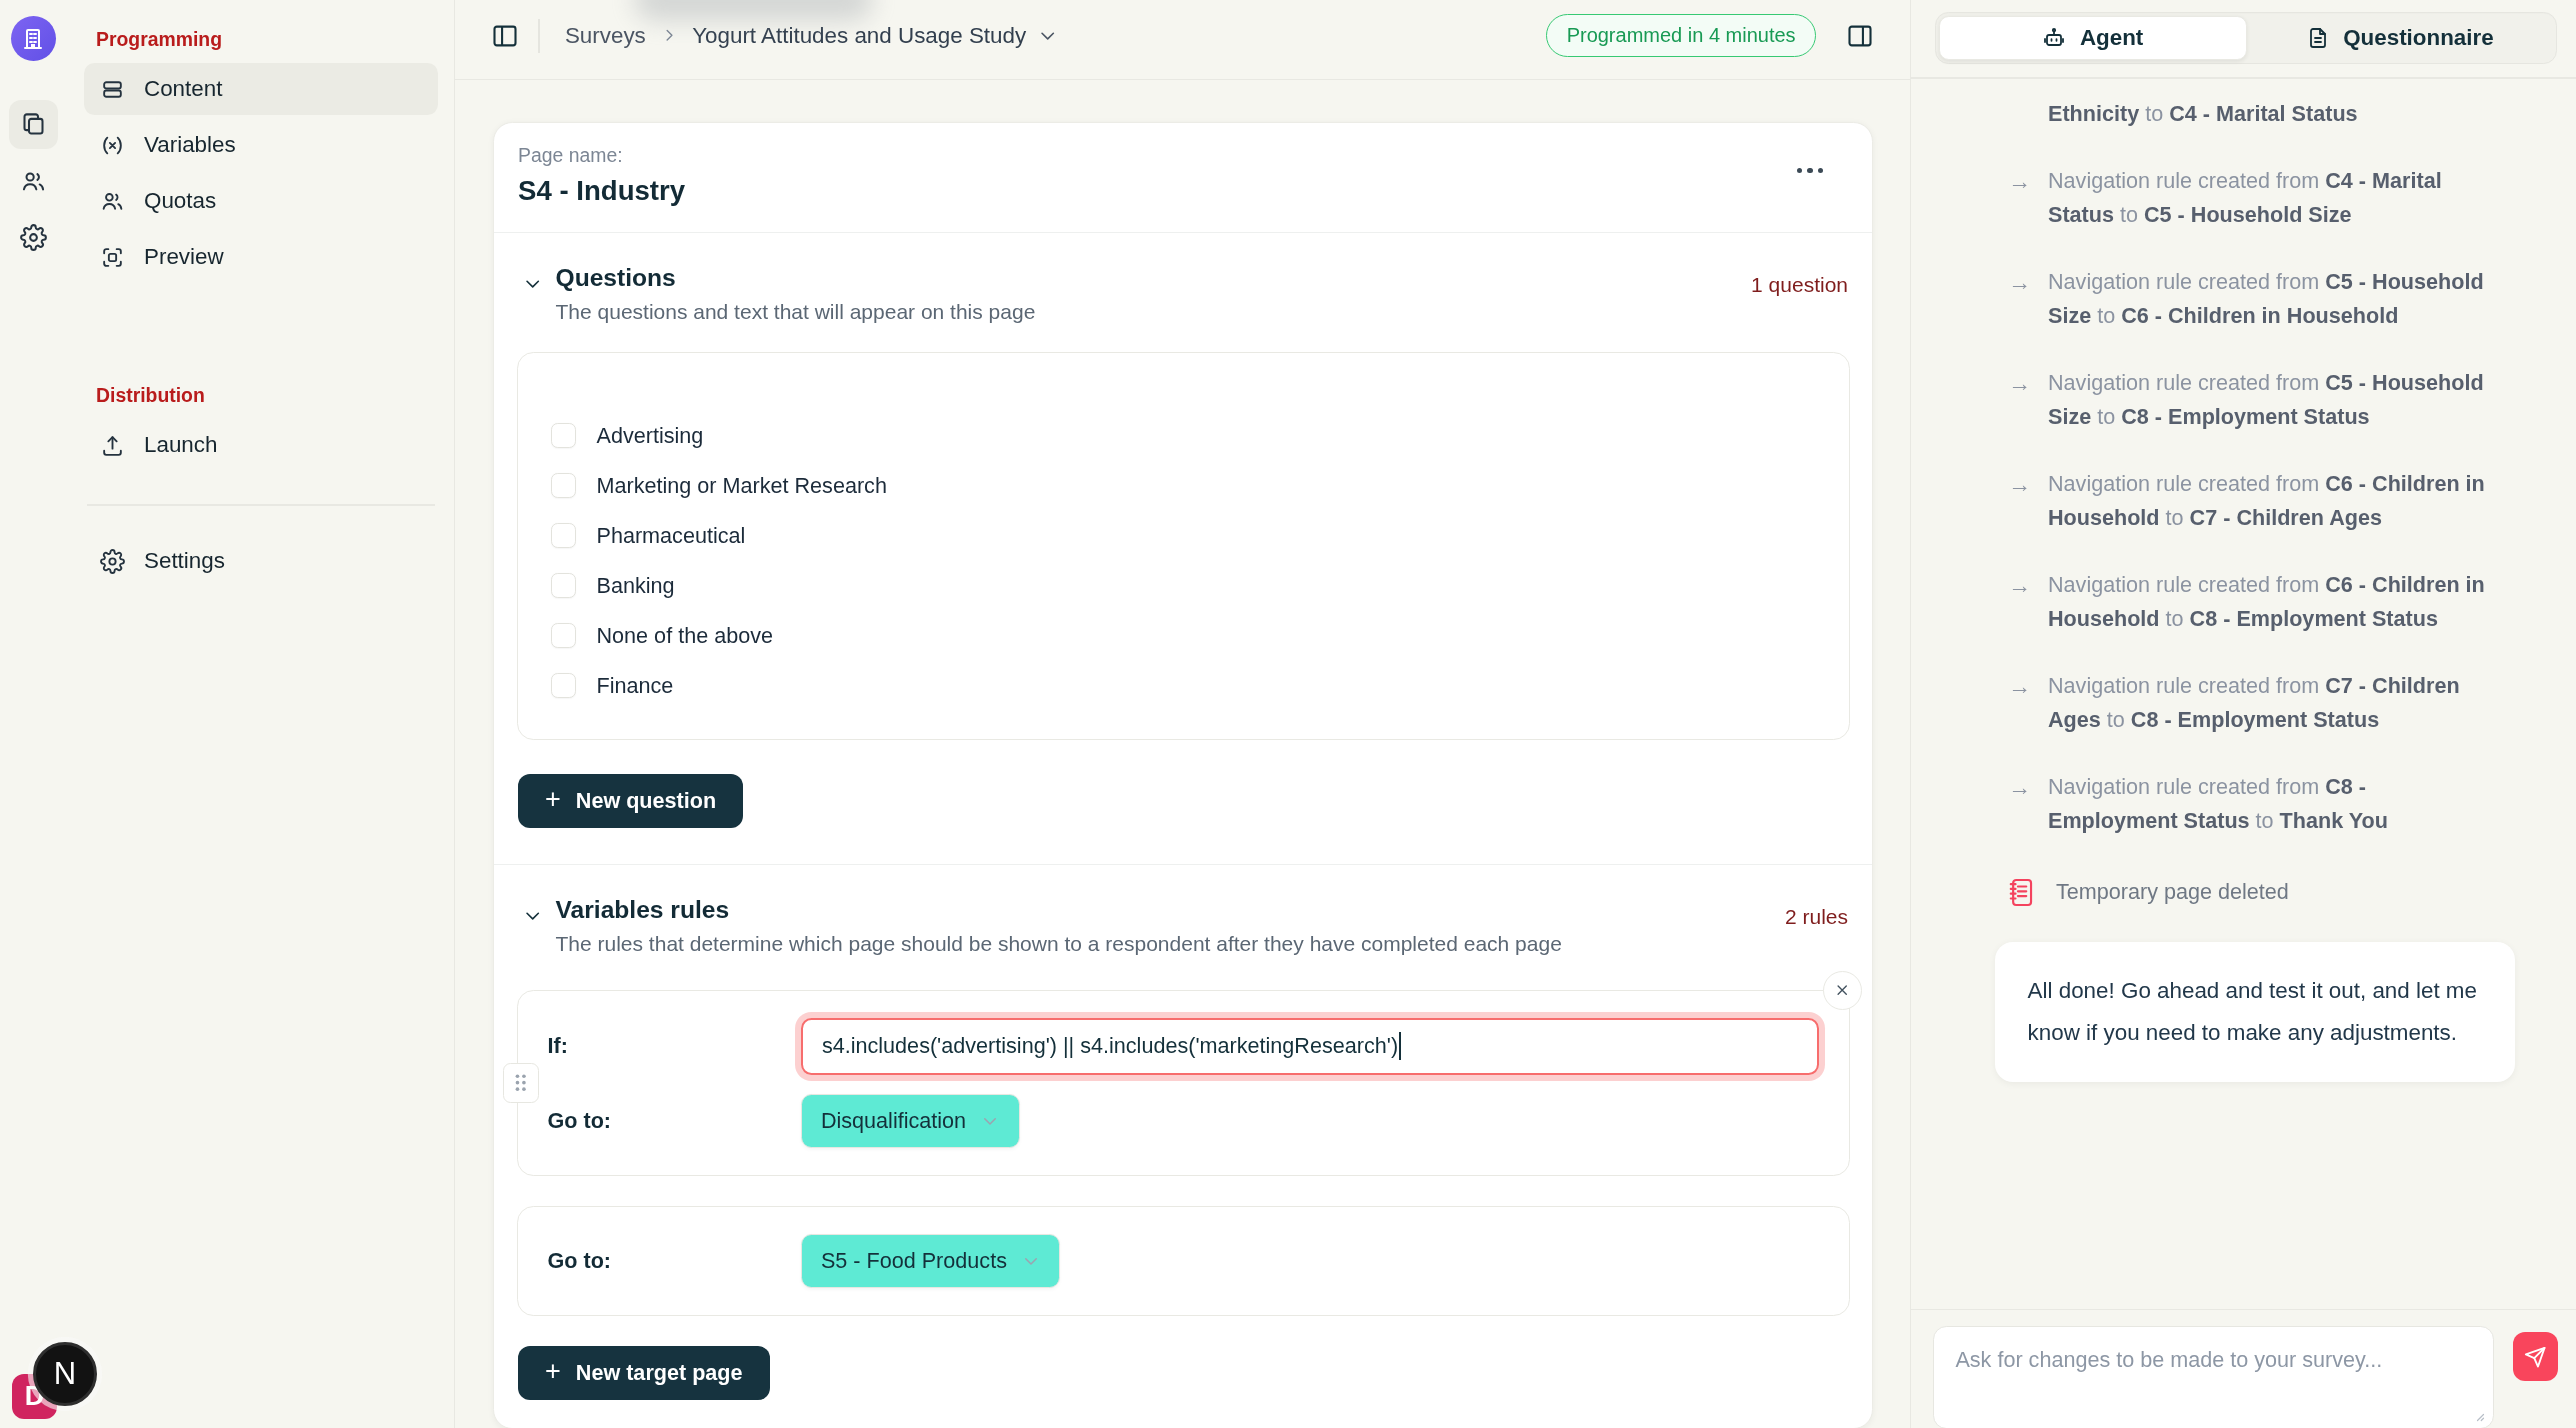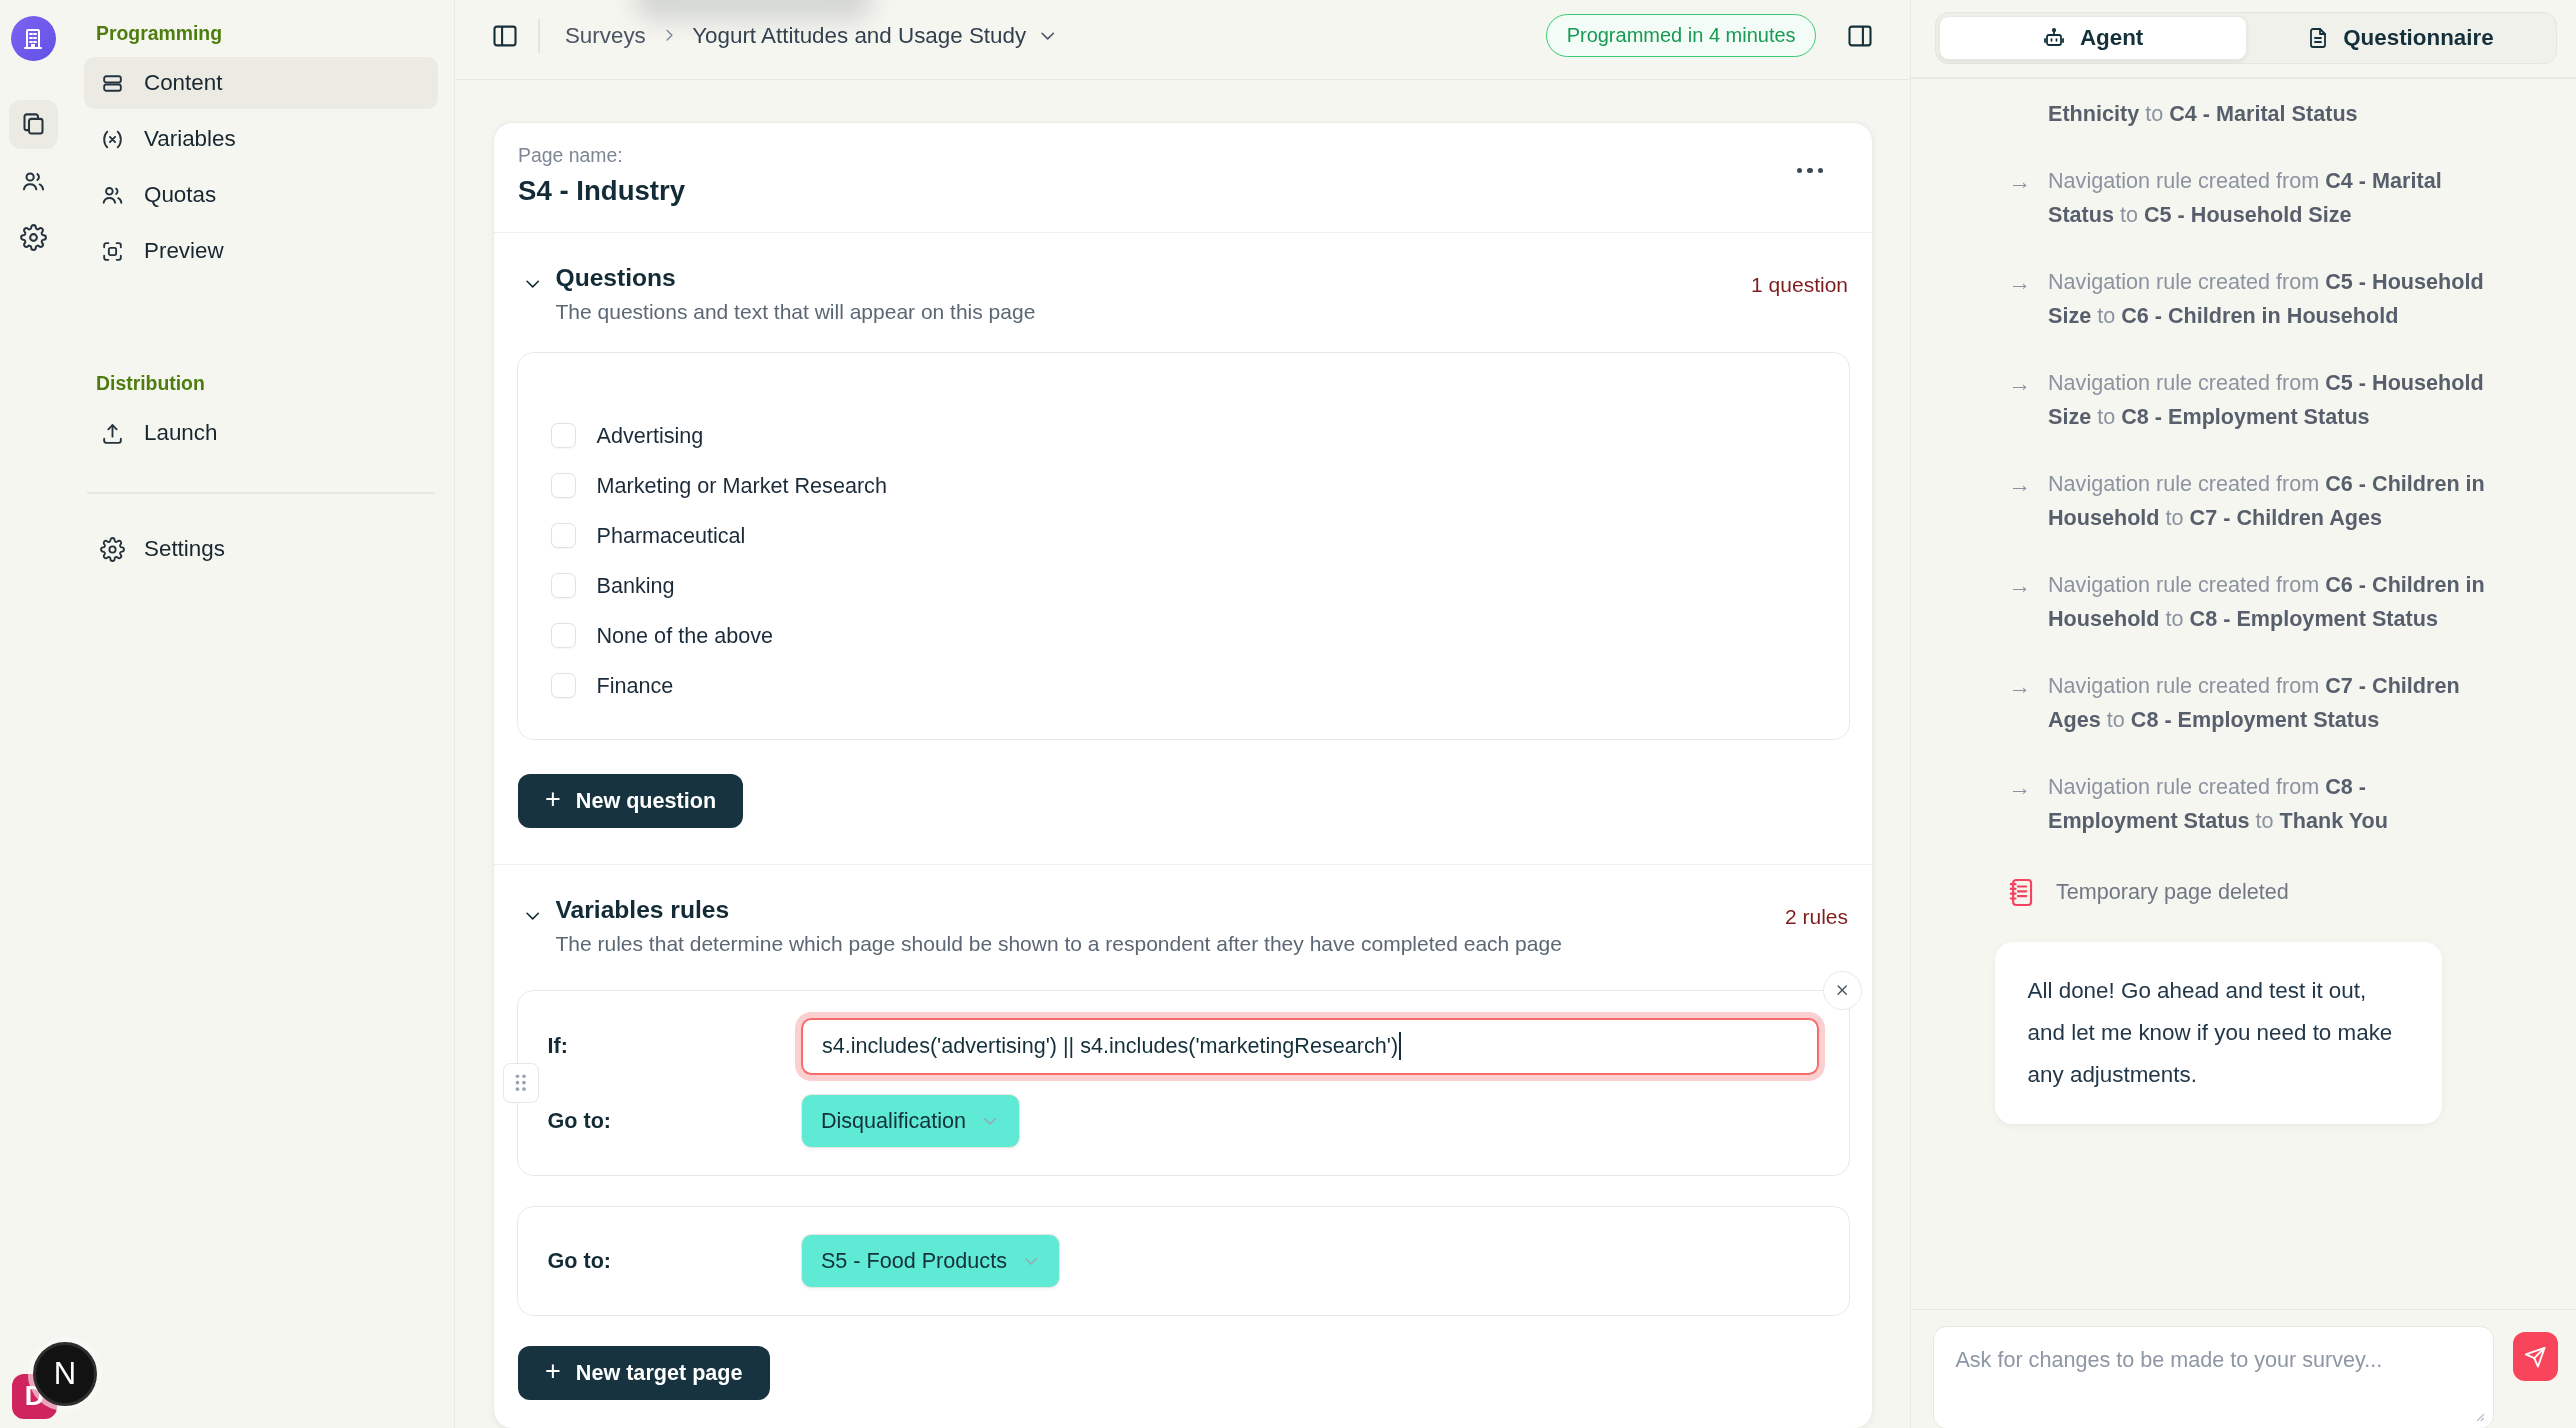--- a/index.html
+++ b/index.html
@@ -8,21 +8,21 @@
     font-family:"Liberation Sans",sans-serif;color:#14303a;display:flex;box-sizing:border-box;
   }
   svg{display:block}
   
   .rail{width:66px;flex:none;display:flex;flex-direction:column;align-items:center;padding-top:16.4px;box-sizing:border-box}
   .logo{width:45px;height:45px;border-radius:50%;background:linear-gradient(135deg,#7d64f2,#6150e6);display:grid;place-items:center;margin-bottom:39px}
   .rail-btn{width:49px;height:49px;border-radius:12px;display:grid;place-items:center;color:#25333f;margin-bottom:7.5px;cursor:pointer}
   .rail-btn.active{background:#ebebe4}
   
   .sidenav{width:389px;flex:none;border-right:1.5px solid #e8e8e2;padding:19.4px 16.4px 0 18px;box-sizing:border-box}
-  .side-label{font-size:19.4px;font-weight:700;color:#4d7c0f;padding-left:12px;margin:3px 0 12px}
+  .side-label{font-size:19.4px;font-weight:700;color:#b91c1c;padding-left:12px;margin:9px 0 12px}
   .side-item{display:flex;align-items:flex-end;gap:18px;padding:12.7px 15px;border-radius:10.4px;font-size:22.4px;font-weight:400;color:#17262f;margin-bottom:4.5px;cursor:pointer}
   .side-item.active{background:#ebebe4}
   .side-item .ic{width:27px;display:grid;place-items:center;color:#25333f}
   .side-divider{height:1.5px;background:#e8e8e2;margin:34px 3px 30px 3px}
   .side-gap{height:88px}
   
   .main{flex:1;display:flex;flex-direction:column;min-width:0}
   .topbar{height:80px;flex:none;border-bottom:1.5px solid #e8e8e2;display:flex;align-items:center;padding:0 36px 8px 36px;box-sizing:border-box;position:relative}
   .blur-artifact{position:absolute;left:179px;top:-22.4px;width:239px;height:43px;background:#8d949c;opacity:.32;filter:blur(12px);border-radius:22.4px;pointer-events:none}
   .tb-toggle{color:#14303a;cursor:pointer;margin-right:19.4px}
@@ -75,21 +75,21 @@
   .tabs{height:52px;background:#f1f1eb;border:1.5px solid #e6e6e0;border-radius:13.4px;display:flex;padding:3px;box-sizing:border-box;box-shadow:inset 0 0.7px 1.5px rgba(0,0,0,.02)}
   .tab{flex:1;display:flex;align-items:center;justify-content:center;gap:13.4px;font-size:22.4px;font-weight:600;color:#14303a;border-radius:9.7px;cursor:pointer}
   .tab.active{background:#fff;border:1.5px solid #e9e9e3;box-shadow:0 1.5px 4.5px rgba(0,0,0,.07)}
   .tabs-divider{height:1.5px;background:#e8e8e2}
   .panel-scroll{flex:1;overflow:hidden;padding:18px 78px 0 97px}
   .event{display:flex;gap:15px;margin-bottom:33px;font-size:21.6px;line-height:34px;color:#8b93a1}
   .event b{color:#575f6d;font-weight:700}
   .event .arrow{flex:none;width:25px;font-size:23px;color:#8b93a1}
   .event.partial{padding-left:40px;margin-bottom:33px}
   .deleted{display:flex;align-items:center;gap:21px;margin-top:39px;font-size:21.6px;color:#6f7884}
-  .bubble{margin-top:34px;margin-left:-13.4px;background:#fff;border-radius:18px;padding:28px 33px;width:447px;box-sizing:border-box;font-size:22.4px;line-height:42px;color:#22384a;box-shadow:0 1.5px 7.5px rgba(0,0,0,.05)}
+  .bubble{margin-top:34px;margin-left:-13.4px;background:#fff;border-radius:18px;padding:28px 33px;width:520px;box-sizing:border-box;font-size:22.4px;line-height:42px;color:#22384a;box-shadow:0 1.5px 7.5px rgba(0,0,0,.05)}
   .chat-row{border-top:1.5px solid #e8e8e2;height:119px;box-sizing:border-box;display:flex;gap:19.4px;align-items:flex-start;padding:16.4px 18px 0 22.4px}
   .chat-input{flex:1;height:103px;background:#fff;border:1.5px solid #e7e7e1;border-radius:13.4px;padding:19.4px 21px;font-size:21.6px;color:#8d97a5;position:relative;box-sizing:border-box;cursor:text}
   .resize-grip{position:absolute;right:7.5px;bottom:6px;color:#b7bec7}
   .send-btn{width:45px;height:49px;background:#f9455c;border:none;border-radius:12px;display:grid;place-items:center;margin-top:6px;cursor:pointer}
   
   .badge-d{position:fixed;left:12px;top:1374px;width:45px;height:45px;background:#d0245f;border-radius:12px;color:#fff;display:grid;place-items:center;font-size:27px;font-weight:700;cursor:pointer}
   .badge-n{position:fixed;left:33px;top:1342px;width:58px;height:58px;background:#121212;border:3px solid #2e2e2e;border-radius:50%;color:#fff;display:grid;place-items:center;font-size:31px;font-weight:500;box-shadow:0 0 0 5.2px rgba(250,250,248,.6);cursor:pointer}
 </style>
 </head>
 <body>

